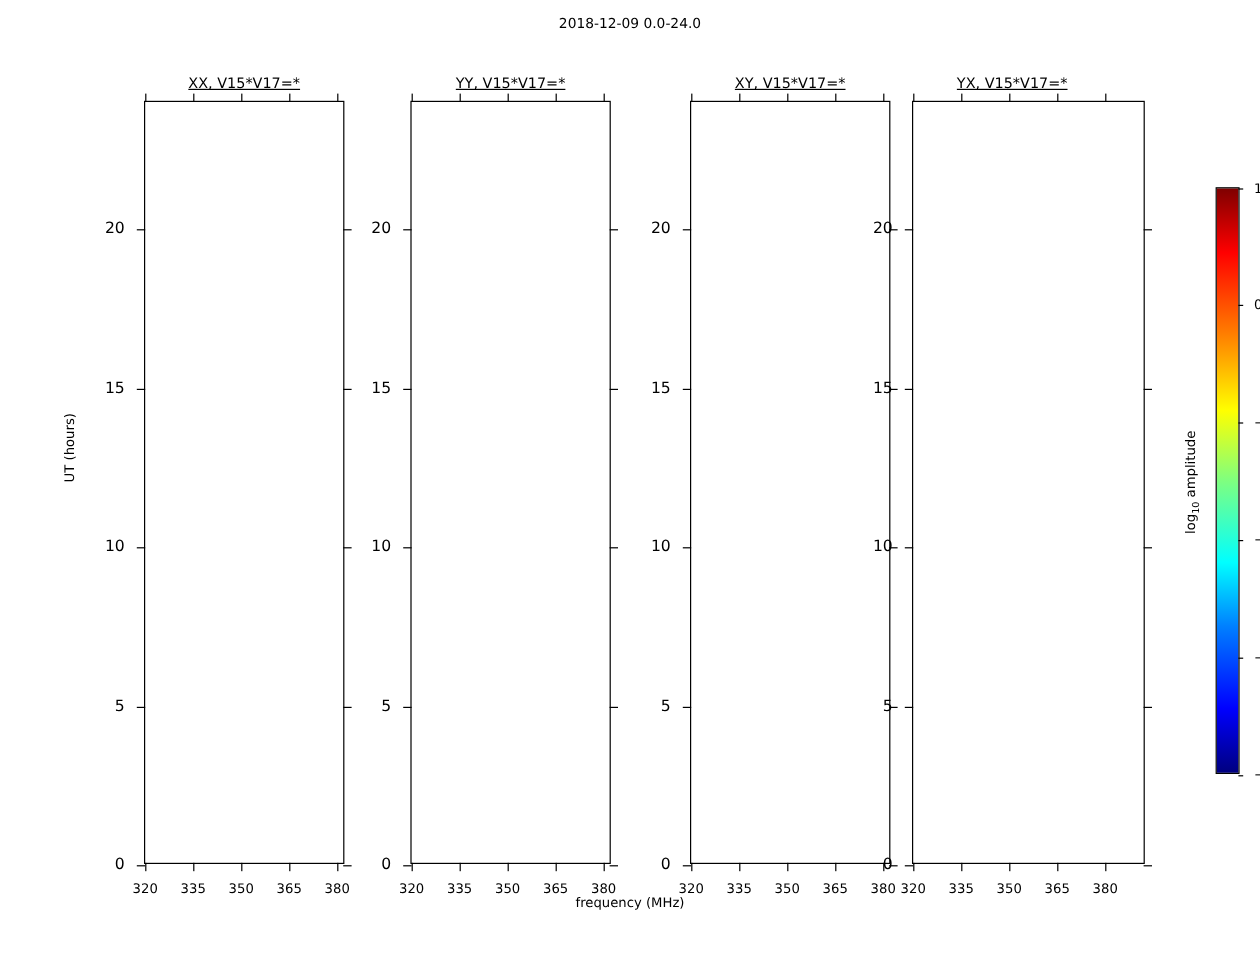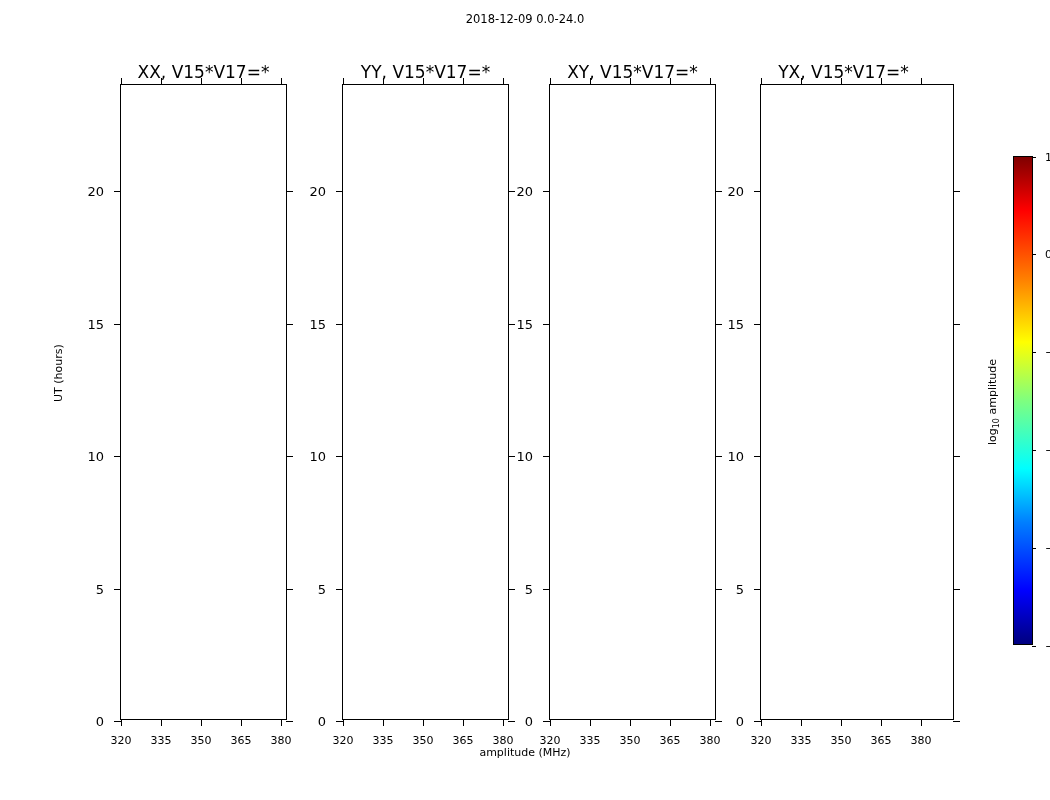--- a/index.html
+++ b/index.html
@@ -44,21 +44,22 @@
     border: 1px solid #000;
     box-sizing: border-box;
     background: #ffffff;
   }
   .panel .title {
     position: absolute;
     top: -22px;
     left: -20px;
     width: 207px;
     text-align: center;
-    font-size: 17px;
+    font-size: 12px;
+    text-decoration: underline;
   }
   
   .ytick {
     position: absolute;
     left: -7px;
     width: 7px;
     height: 1px;
     background: #000;
   }
   .ytick-r {
@@ -257,21 +258,21 @@
           <span class="xtick-label">380</span>
         </div>
       <div class="xtick-t" style="left:0px;"></div>
       <div class="xtick-t" style="left:40px;"></div>
       <div class="xtick-t" style="left:80px;"></div>
       <div class="xtick-t" style="left:120px;"></div>
       <div class="xtick-t" style="left:160px;"></div>
     </div>
   </div>
 
-  <div class="panel" style="left:549px;">
+  <div class="panel" style="left:575px;">
     <div class="title">XY, V15*V17=*</div>
     <div class="axes">
       <div class="ytick" style="top:636px;">
           <span class="ytick-label">0</span>
         </div>
       <div class="ytick" style="top:503.5px;">
           <span class="ytick-label">5</span>
         </div>
       <div class="ytick" style="top:371px;">
           <span class="ytick-label">10</span>
@@ -350,21 +351,21 @@
         </div>
       <div class="xtick-t" style="left:0px;"></div>
       <div class="xtick-t" style="left:40px;"></div>
       <div class="xtick-t" style="left:80px;"></div>
       <div class="xtick-t" style="left:120px;"></div>
       <div class="xtick-t" style="left:160px;"></div>
     </div>
   </div>
 
   <div class="ylabel">UT (hours)</div>
-  <div class="xlabel">amplitude (MHz)</div>
+  <div class="xlabel">frequency (MHz)</div>
 
   <div class="cbar" style="background: linear-gradient(to top, rgb(0, 0, 127) 0%, rgb(0, 0, 255) 11%, rgb(0, 127, 255) 25%, rgb(0, 255, 255) 36%, rgb(127, 255, 127) 50%, rgb(255, 255, 0) 62%, rgb(255, 127, 0) 75%, rgb(255, 0, 0) 89%, rgb(127, 0, 0) 100%);">
     <div class="cbar-tick" style="top:489px;">
         <span class="cbar-ticklabel">−4</span>
       </div>
     <div class="cbar-tick" style="top:391px;">
         <span class="cbar-ticklabel">−3</span>
       </div>
     <div class="cbar-tick" style="top:293px;">
         <span class="cbar-ticklabel">−2</span>

